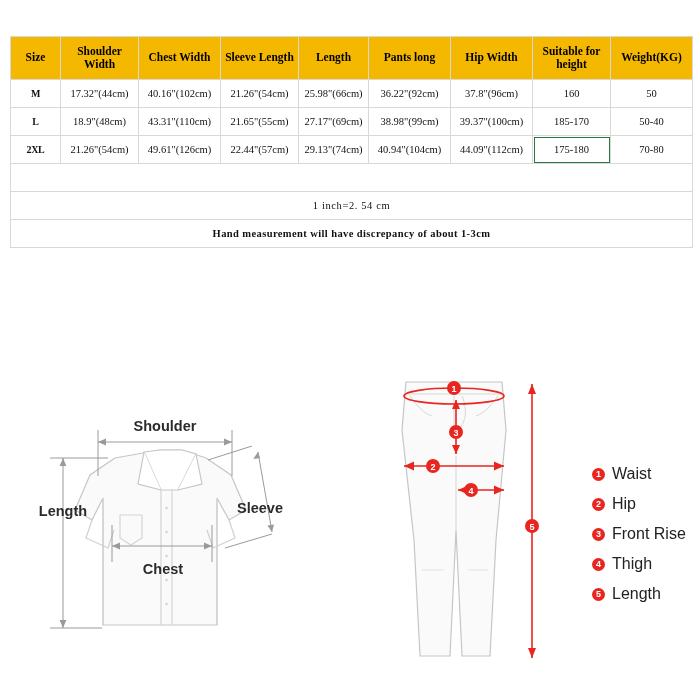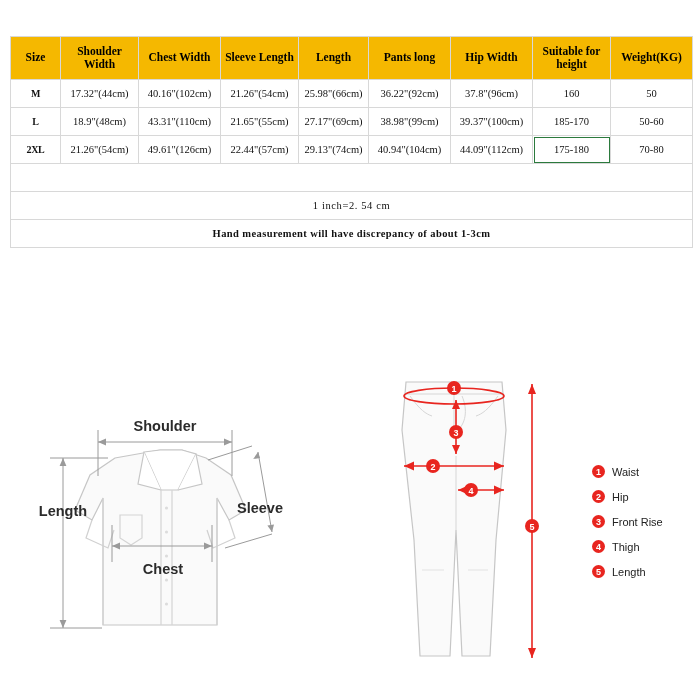--- a/index.html
+++ b/index.html
@@ -124,21 +124,21 @@
     font-family: "Liberation Sans", sans-serif;
     font-weight: bold;
     display: flex;
     align-items: center;
     justify-content: center;
     flex: 0 0 auto;
     margin-right: 7px;
   }
   .legend-label {
     font-family: "Liberation Sans", sans-serif;
-    font-size: 11px;
+    font-size: 16px;
     color: #222;
   }
   text {
     font-family: "Liberation Sans", sans-serif;
   }
 </style>
 </head>
 <body>
 
 <div class="page">
@@ -183,21 +183,21 @@
         </tr>
         <tr>
           <td class="sizecol">L</td>
           <td>18.9"(48cm)</td>
           <td>43.31"(110cm)</td>
           <td>21.65"(55cm)</td>
           <td>27.17"(69cm)</td>
           <td>38.98"(99cm)</td>
           <td>39.37"(100cm)</td>
           <td>185-170</td>
-          <td>50-60</td>
+          <td>50-40</td>
         </tr>
         <tr>
           <td class="sizecol">2XL</td>
           <td>21.26"(54cm)</td>
           <td>49.61"(126cm)</td>
           <td>22.44"(57cm)</td>
           <td>29.13"(74cm)</td>
           <td>40.94"(104cm)</td>
           <td>44.09"(112cm)</td>
           <td class="hl-cell">175-180</td>

